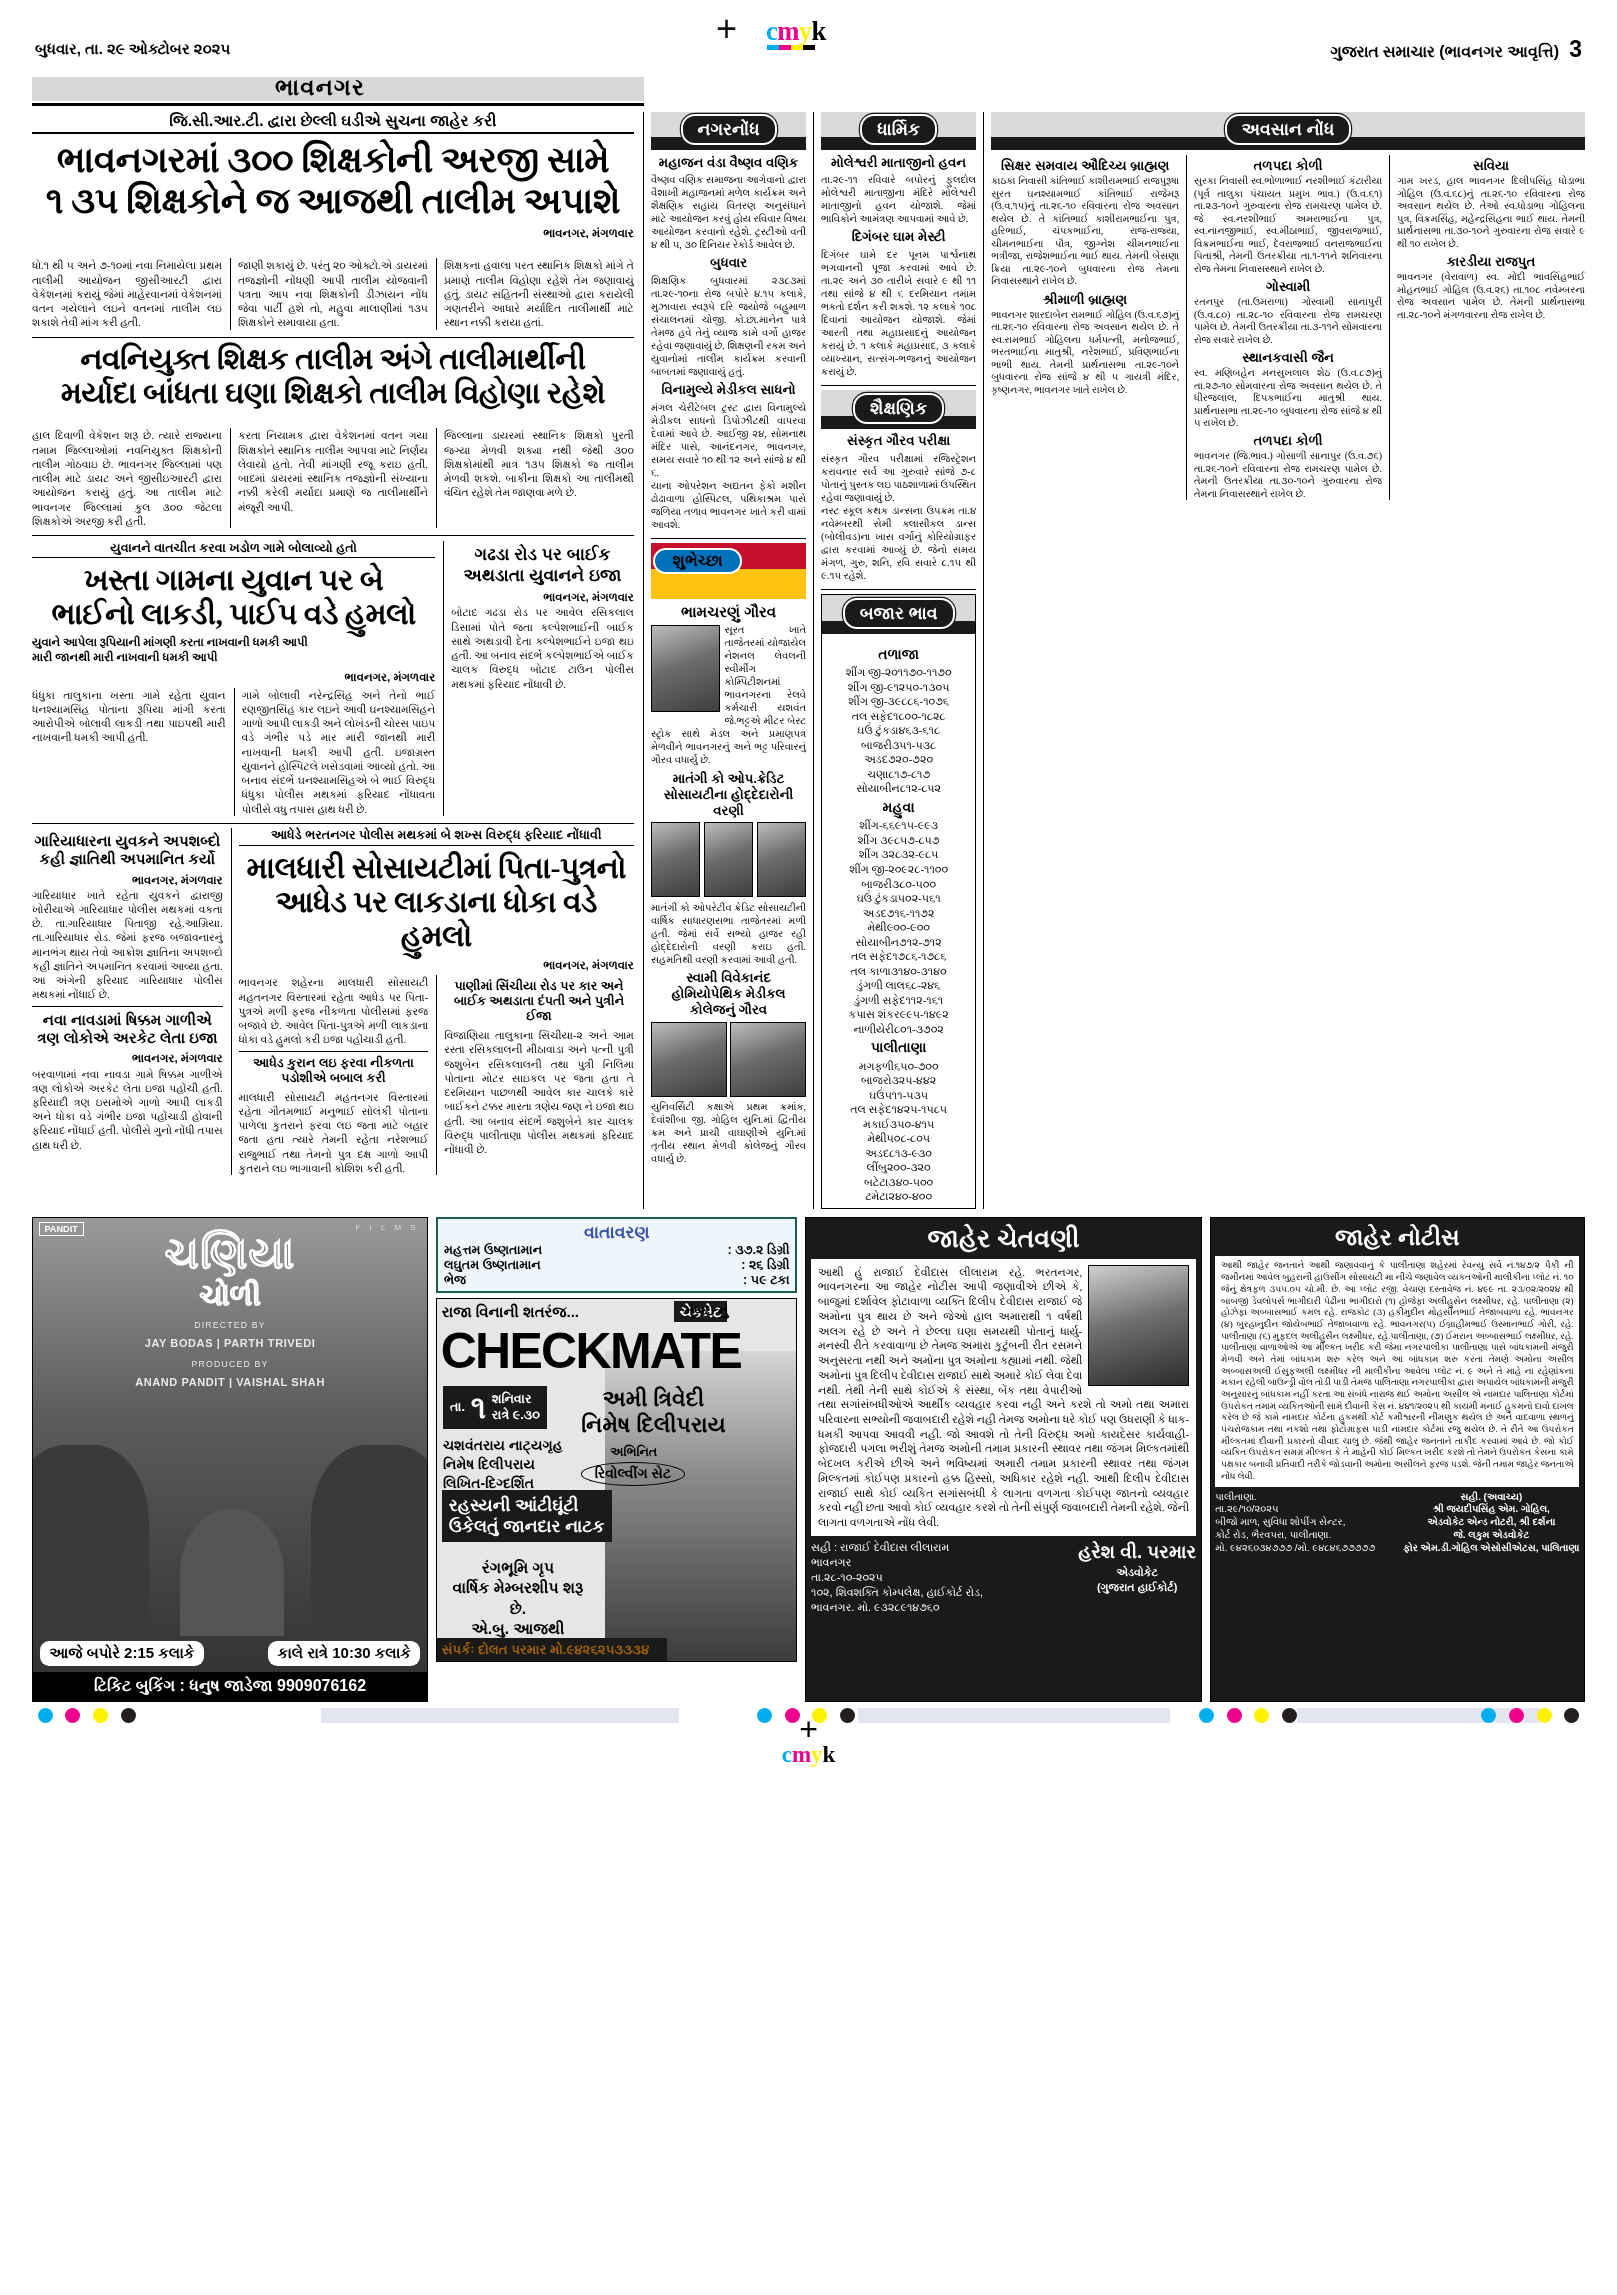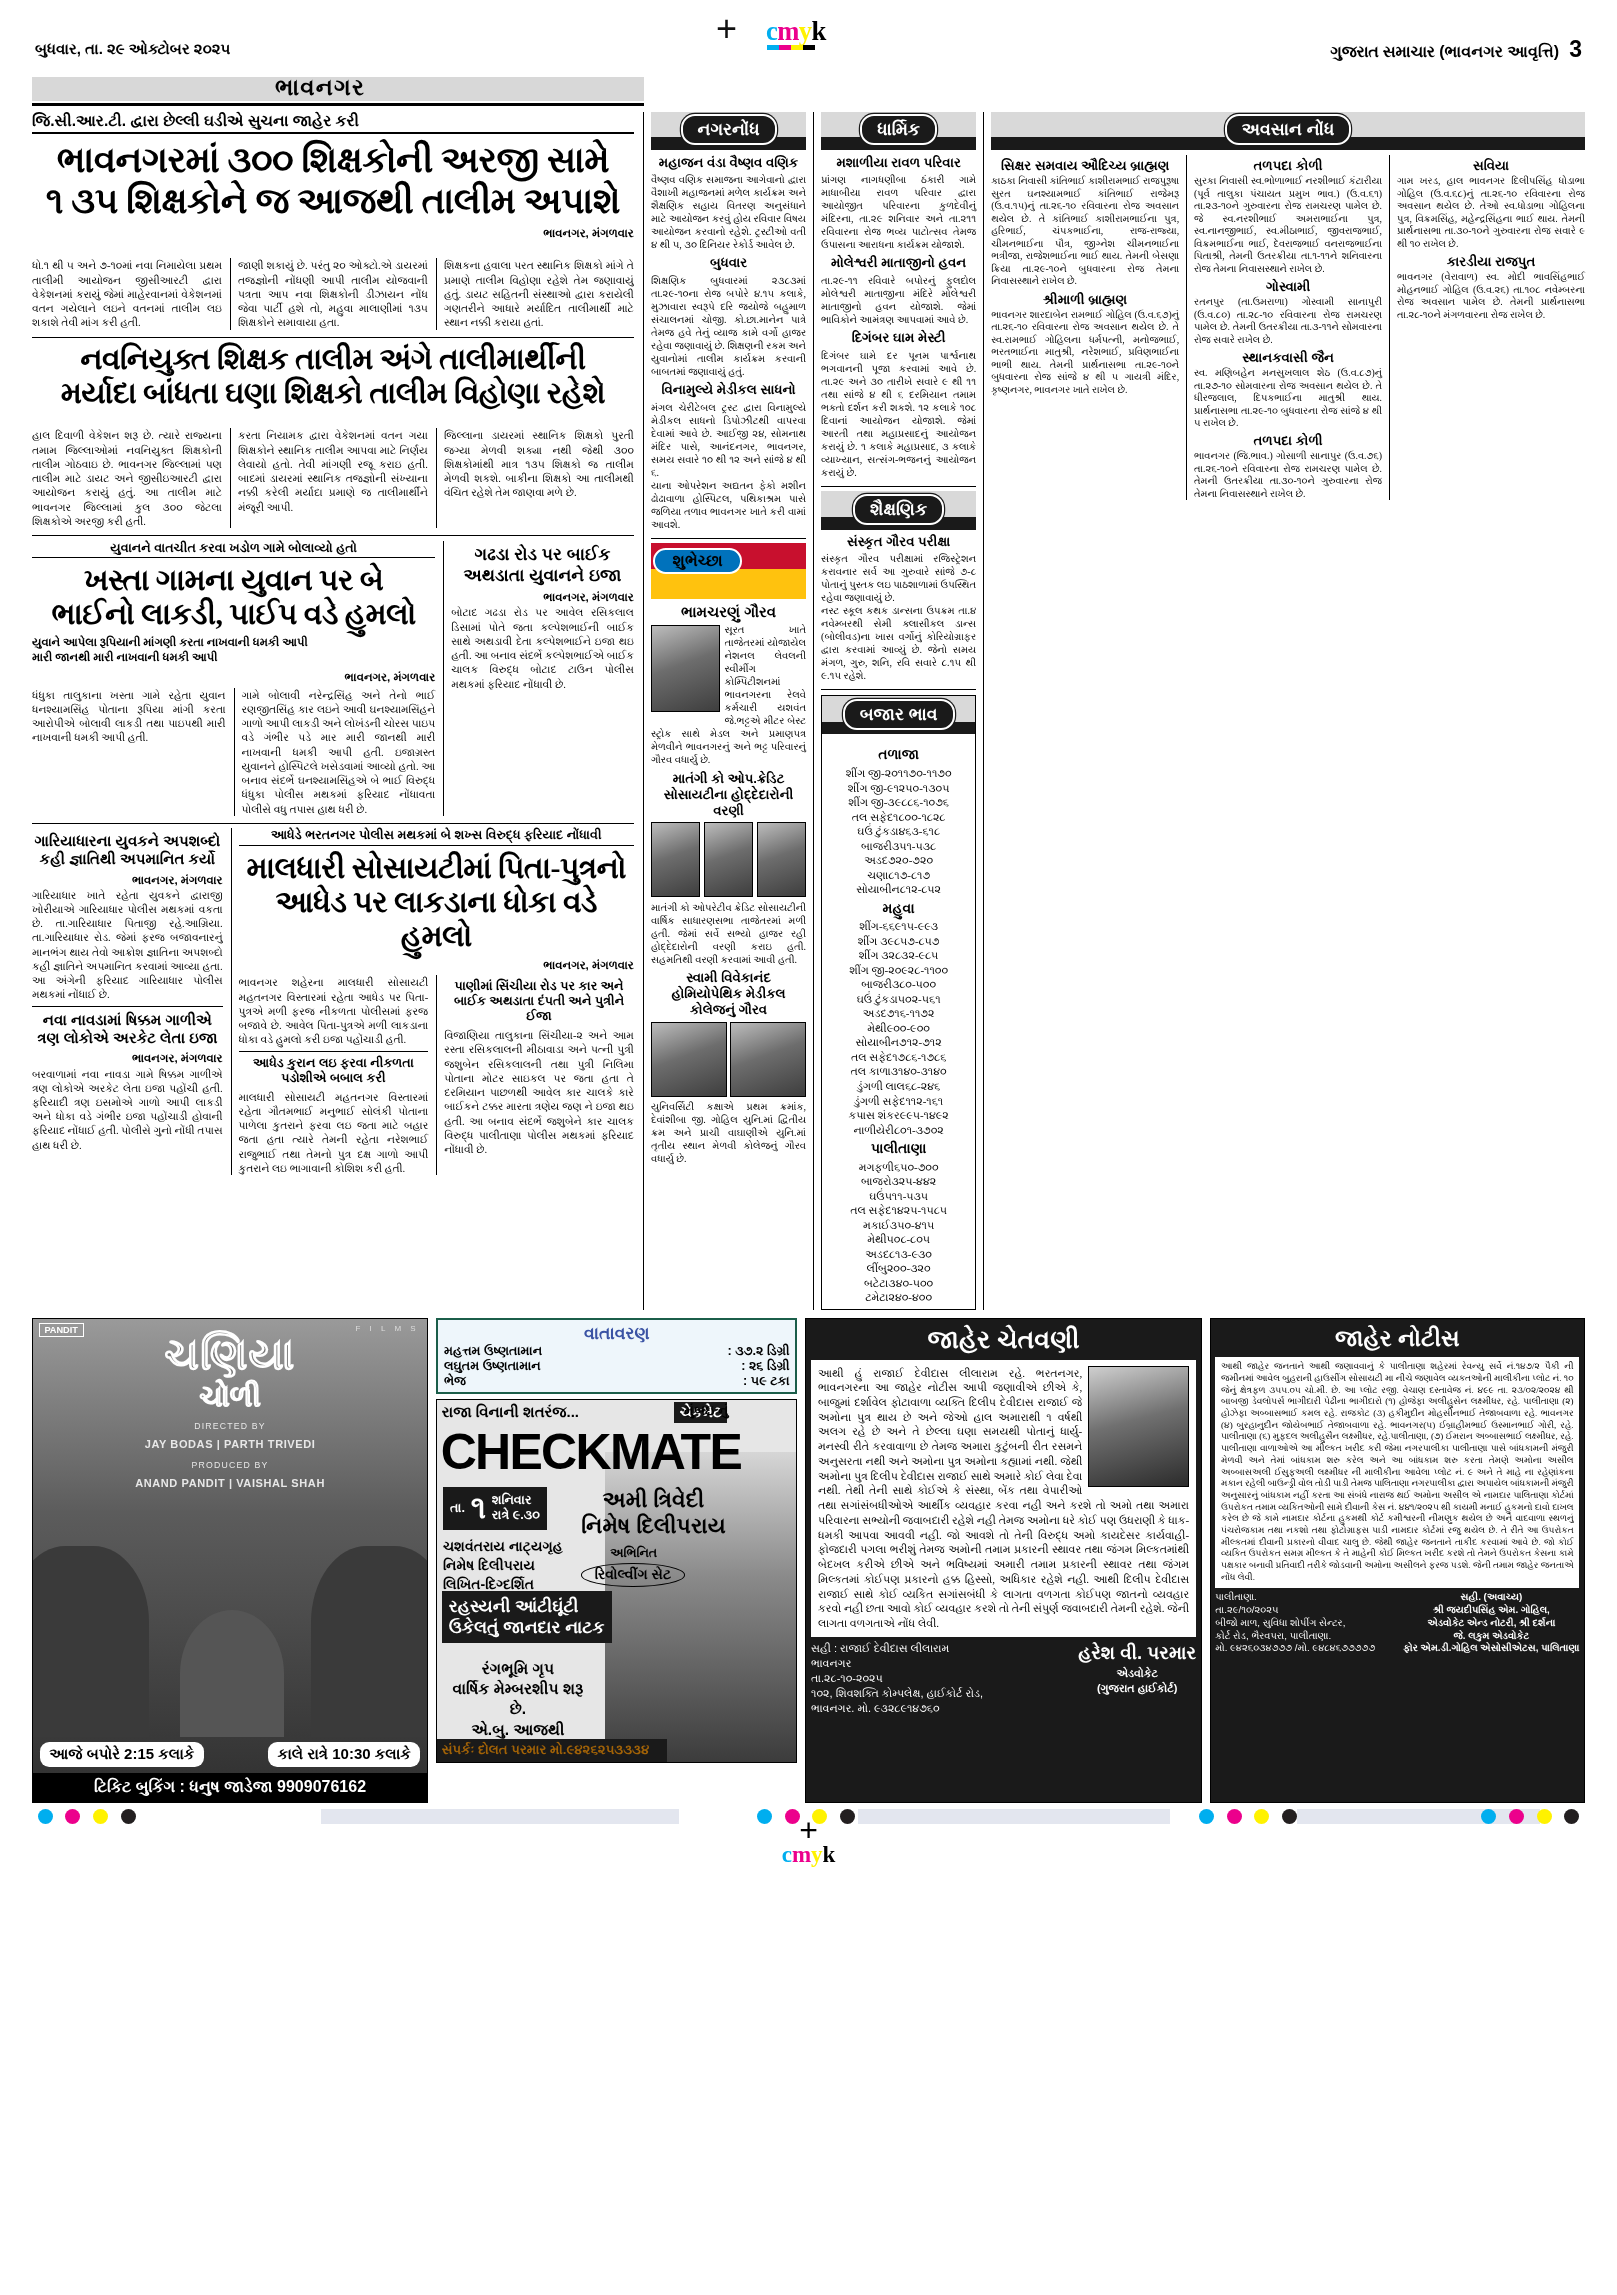--- a/index.html
+++ b/index.html
@@ -34,21 +34,21 @@
   
   .greyband { position:relative; height:24px; background:#d8d8d8; margin-top:4.6px; }
   .hr-thick { height:2.9px; background:#000; margin-top:2.3px; }
 
   
   .grid { display:flex; gap:0; margin-top:5.8px; }
   .colblock { }
 
   
   .left-block { width:612px; padding-right:9.2px; border-right:1.7px solid #000; }
-  .kicker { font-size:15.6px; font-weight:800; border-bottom:2.3px solid #000; padding-bottom:2.3px; margin-bottom:5.8px; }
+  .kicker { text-align:center; font-size:15.6px; font-weight:800; border-bottom:2.3px solid #000; padding-bottom:2.3px; margin-bottom:5.8px; }
   .bighead { text-align:center; font-size:36px; line-height:1.14; font-weight:800; letter-spacing:-0.6px; font-family:"Liberation Serif", serif; }
   .bighead.small { font-size:30px; }
   .byline { text-align:right; font-size:11.6px; font-weight:700; margin:4.6px 0 1.2px; }
   .cols3 { display:flex; gap:8px; margin-top:18px; }
   .cols3 .c { flex:1; }
   .cols2 { display:flex; gap:8px; margin-top:3.5px; }
   .cols2 .c { flex:1; }
   .body { font-size:10.7px; line-height:1.33; text-align:justify; font-family:"Liberation Serif", serif; }
   .vline { border-left:1.2px solid #000; padding-left:7px; }
   .rule { border-top:1.7px solid #000; margin:7px 0 4.6px; }
@@ -306,24 +306,20 @@
         <div class="photo"></div>
       </div>
       <div class="body">યુનિવર્સિટી કક્ષાએ પ્રથમ ક્રમાંક, દેવાંશીબા જી. ગોહિલ યુનિ.માં દ્વિતીય ક્રમ અને પ્રાચી વાઘાણીએ યુનિ.માં તૃતીય સ્થાન મેળવી કોલેજનું ગૌરવ વધાર્યુ છે.</div>
     </div>
 
     <div class="newscol">
       <div class="pill-wrap">
         <div class="pill">ધાર્મિક</div>
       </div>
       <div>
-        <div class="colhead l">મશાળીયા રાવળ પરિવાર</div>
-        <div class="body">પ્રાંગણ નાગધણીબા ઠંકારી ગામે માધાબીયા રાવળ પરિવાર દ્વારા આયોજીત પરિવારના કુળદેવીનું મંદિરના, તા.૨૯ શનિવાર અને તા.૨૧૧ રવિવારના રોજ ભવ્ય પાટોત્સવ તેમજ ઉપાસના આરાધના કાર્યક્રમ યોજાશે.</div>
-      </div>
-      <div>
         <div class="colhead l">મોલેશ્વરી માતાજીનો હવન</div>
         <div class="body">તા.૨૯-૧૧ રવિવારે બપોરનું ફુલદોલ મોલેશ્વરી માતાજીના મંદિરે મોલેશ્વરી માતાજીનો હવન યોજાશે. જેમાં ભાવિકોને આમંત્રણ આપવામાં આવે છે.</div>
       </div>
       <div>
         <div class="colhead l">દિગંબર ઘામ મેસ્ટી</div>
         <div class="body">દિગંબર ઘામે દર પૂનમ પાર્શ્વનાથ ભગવાનની પૂજા કરવામાં આવે છે. તા.૨૯ અને ૩૦ તારીખે સવારે ૯ થી ૧૧ તથા સાંજે ૪ થી ૬ દરમિયાન તમામ ભક્તો દર્શન કરી શકશે. ૧૨ કલાકે ૧૦૮ દિવાનાં આયોજન યોજાશે. જેમાં આરતી તથા મહાપ્રસાદનું આયોજન કરાયું છે. ૧ કલાકે મહાપ્રસાદ, ૩ કલાકે વ્યાખ્યાન, સત્સંગ-ભજનનું આયોજન કરાયું છે.</div>
       </div>
 
       <div class="rule"></div>
 

